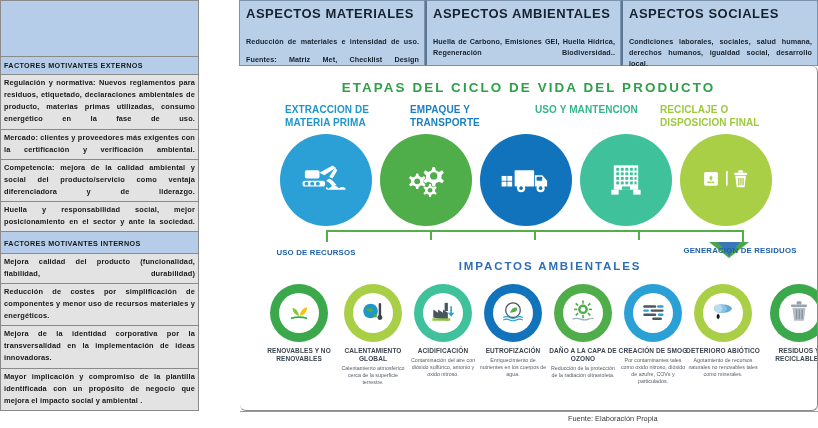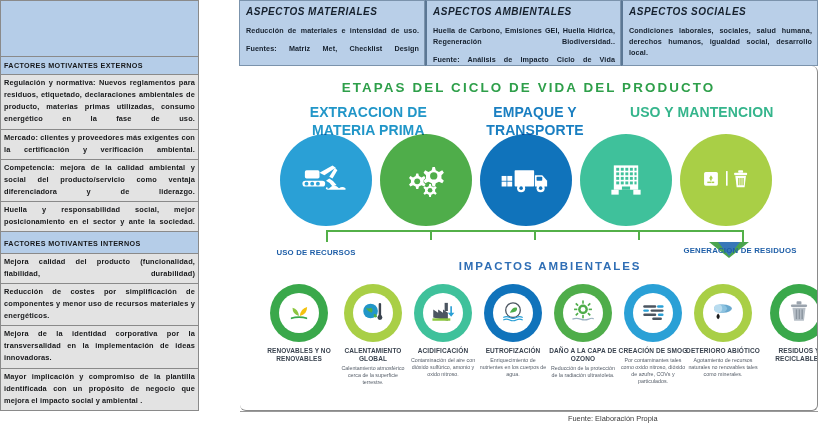--- a/index.html
+++ b/index.html
@@ -50,21 +50,21 @@
     padding: 3px 5px 3px 6px;
     font-size: 7.2px;
     font-weight: bold;
     color: #16212e;
     line-height: 1.55;
     position: relative;
   }
   .hdr-cell.c1 { width: 186px; }
   .hdr-cell.c2 { width: 196px; border-left: 2px solid #5b7794; }
   .hdr-cell.c3 { width: 197px; border-left: 2px solid #5b7794; }
-  .hdr-title { letter-spacing: .5px; font-size: 10px; margin-bottom: 5px; font-style: italic; }
+  .hdr-title { letter-spacing: .5px; font-size: 13px; margin-bottom: 12px; }
   .hdr-body { text-align: justify; text-align-last: left; letter-spacing: .1px; }
   .hdr-body.just { text-align: justify; text-align-last: justify; }
   .hdr-src { margin-top: 7px; text-align: justify; text-align-last: left; letter-spacing:.1px; }
   .hdr-src.italic { text-align-last: justify; }
 
   
   .diagram {
     position: absolute; left: 240px; top: 66px;
     width: 578px; height: 345px;
     background: #ffffff;
@@ -76,21 +76,21 @@
   .diag-title {
     position: absolute; left: 0; right: 0; top: 14px;
     text-align: center;
     font-size: 13.4px; font-weight: bold;
     letter-spacing: 2.1px;
     color: #2e9f4a;
   }
 
   .stage-labels { position: absolute; left: 45px; top: 38px; width: 500px; display: flex; }
   .stage-lbl {
-    flex: 1; text-align: center; font-size: 14px; font-weight: bold;
+    flex: 1; font-size: 10px; font-weight: bold;
     line-height: 1.25; letter-spacing: .1px;
   }
   .s1 { color: #2196c8; }
   .s2 { color: #4aa94b; }
   .s3 { color: #1a7fc1; }
   .s4 { color: #35b58c; }
   .s5 { color: #9ec93c; }
 
   .circles { position: absolute; left: 40px; top: 68px; width: 510px; height: 92px; }
   .circ {
@@ -235,20 +235,21 @@
   </div>
 
   <div class="diagram">
 
     <div class="diag-title">ETAPAS DEL CICLO DE VIDA DEL PRODUCTO</div>
 
     <div class="stage-labels">
       <div class="stage-lbl s1">EXTRACCION DE MATERIA PRIMA</div>
       <div class="stage-lbl s3">EMPAQUE Y TRANSPORTE</div>
       <div class="stage-lbl s4">USO Y MANTENCION</div>
+      <div class="stage-lbl s5">RECICLAJE O DISPOSICION FINAL</div>
     </div>
 
     <div class="circles">
       <div class="circ c-1">
         <span>
           <svg viewBox="0 0 64 44" fill="#fff">
             <rect x="6" y="10" width="18" height="10" rx="2"></rect>
             <path d="M24 13 L40 4 L44 7 L30 16 Z"></path>
             <path d="M43 7 l3 3 l-6 10 l-4 -2 z"></path>
             <path d="M36 20 q6 3 9 8 l-5 2 q-3 -5 -8 -7 z"></path>

